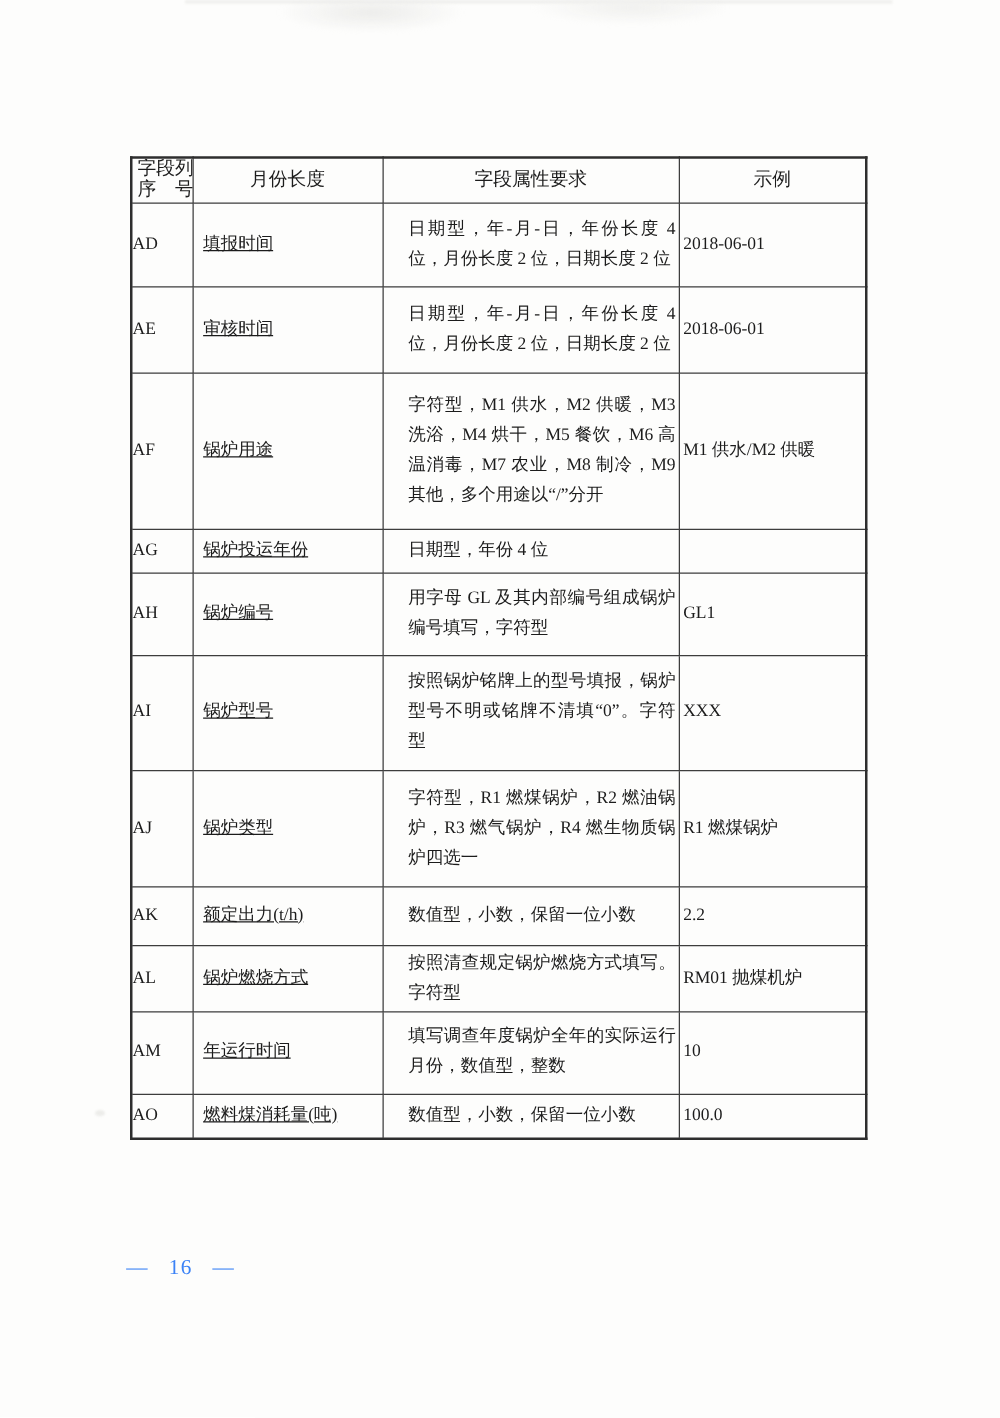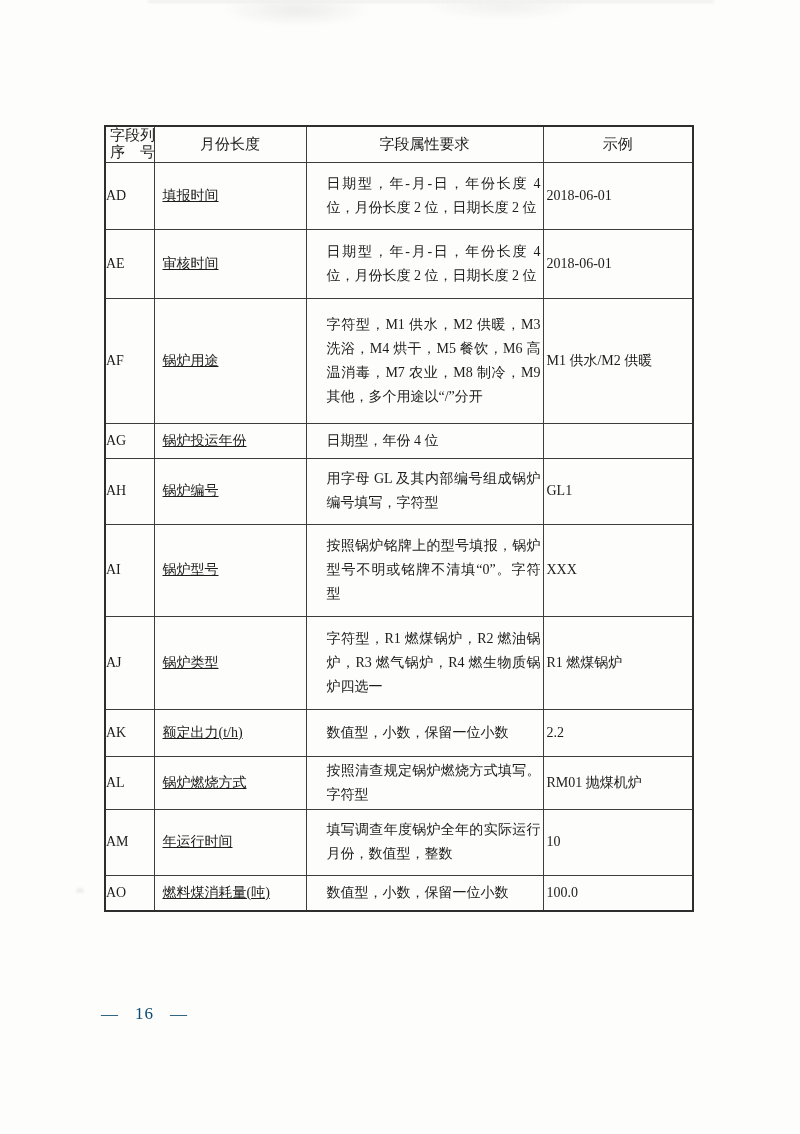--- a/index.html
+++ b/index.html
@@ -43,21 +43,21 @@
   td.c3{padding:2px 2px 2px 20px;text-align:justify;}
   td.c4{padding:2px 2px 2px 3px;}
   
   tr.h-ad{height:67px;} tr.h-ae{height:69px;} tr.h-af{height:125px;}
   tr.h-ag{height:35px;} tr.h-ah{height:66px;margin-top:36px;} tr.h-ai{height:92px;margin-left:10px;}
   tr.h-aj{height:93px;} tr.h-ak{height:47px;} tr.h-al{height:48px;}
   tr.h-am{height:66px;} tr.h-an{height:71px;} tr.h-ao{height:36px;}
 
   .footer{
     position:absolute;left:101px;top:1003px;
-    font-size:17px;line-height:22px;color:#0c4a6e;
+    font-size:17px;line-height:22px;color:#3b82f6;
     letter-spacing:1px;
   }
   .footer .num{margin:0 16px;}
 </style>
 </head>
 <body>
 
 <div class="page">
 
   <div class="smudge smudge-strip"></div>

